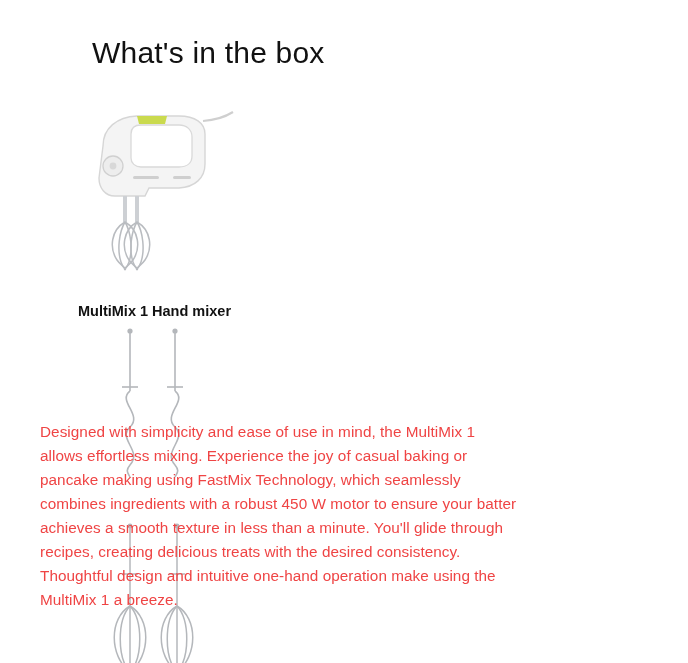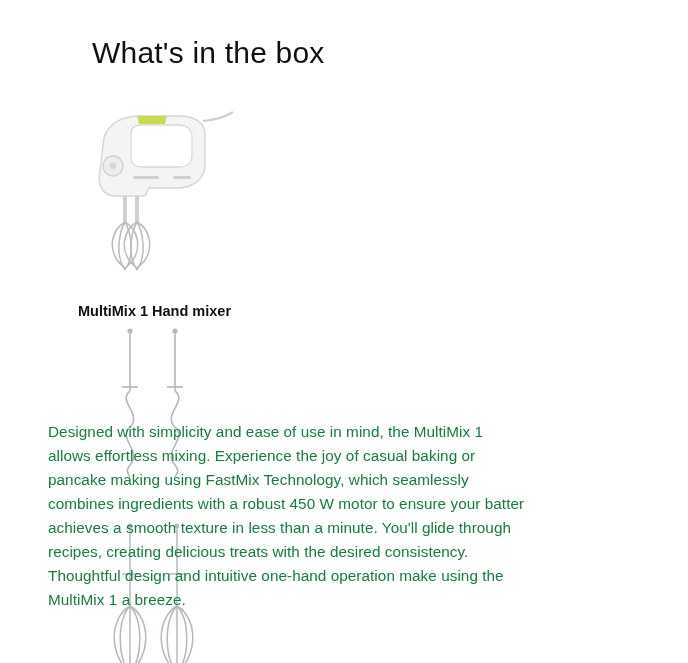--- a/index.html
+++ b/index.html
@@ -54,26 +54,26 @@
   .item-label {
     margin-top: 18px;
     font-size: 14.5px;
     font-weight: bold;
     color: #111111;
     text-align: center;
     white-space: nowrap;
   }
   .description {
     position: absolute;
-    left: 48px;
+    left: 40px;
     top: 405px;
     width: 480px;
     font-size: 15.3px;
     line-height: 24px;
-    color: #15803d;
+    color: #ef4444;
     letter-spacing: 0.05px;
   }
 </style>
 </head>
 <body>
 
 <div class="page">
 
   <h1 class="heading">What's in the box</h1>
 

